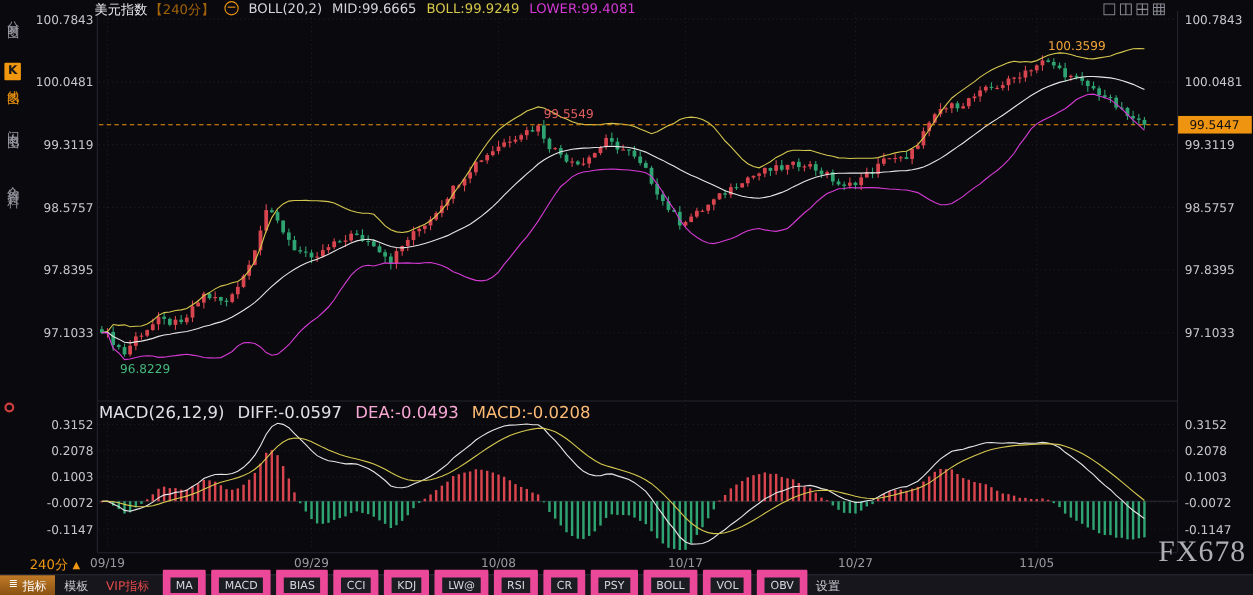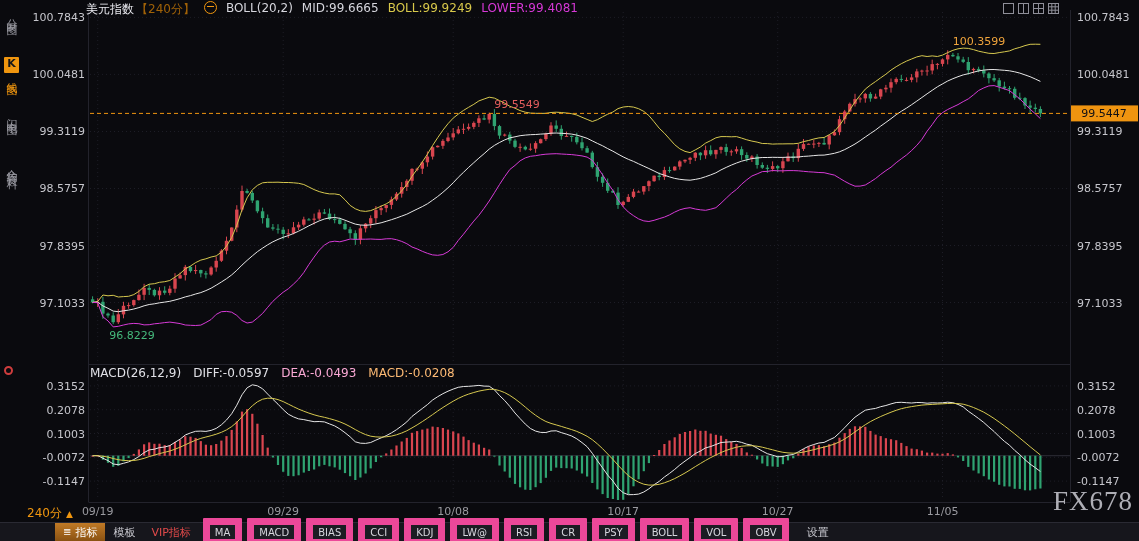--- a/index.html
+++ b/index.html
@@ -26,41 +26,41 @@
 
   
   #sidebar{position:absolute;left:0;top:0;width:19px;height:522px;z-index:4}
   .side-item{position:absolute;left:3px;writing-mode:vertical-lr;text-orientation:upright;
              font-size:11px;letter-spacing:3px;color:#9a9aa2;cursor:pointer}
   .side-item.active{color:#f0960f}
   .k-badge{background:#f0960f;color:#14161a;padding:0 1px;border-radius:1px;font-weight:bold}
   .red-dot{position:absolute;left:4px;top:366px;width:9px;height:9px;border-radius:50%;border:2px solid #cf3d3d;box-sizing:border-box}
 
   
-  #macd-header{left:90px;top:366px;display:flex;gap:12px;font-size:12px}
+  #macd-header{left:90px;top:366px;display:flex;gap:12px;font-size:15px}
   .m-label,.m-diff{color:#e0e0e6}
   .m-dea{color:#f9a8d4}
   .m-macd{color:#fdba74}
 
   
   #period-toggle{left:27px;top:505px;font-size:12px;color:#f0960f;display:flex;gap:4px;align-items:center;cursor:pointer}
   #period-toggle .arrow{font-size:9px}
 
   
   #toolbar{position:absolute;left:0;top:522px;width:1139px;height:19px;background:#16161c;
            border-top:1px solid #2a2a33;display:flex;align-items:center;font-size:11px;color:#c8c8cf;z-index:6;box-sizing:border-box}
   .tb-tab{height:18px;display:flex;align-items:center;gap:4px;padding:0 8px;cursor:pointer}
-  .tb-indicator{background:linear-gradient(#c07a26,#8a5212);color:#fff;margin-left:55px}
+  .tb-indicator{background:linear-gradient(#c07a26,#8a5212);color:#fff;}
   .menu-icon{color:#fff;font-size:10px;line-height:10px}
   .menu-icon::before{content:"\2263"}
   .tb-vip{color:#e24a4a}
   #ind-buttons{display:flex;gap:5px;margin-left:4px}
   .ind-btn{border:7px solid #ec4899;background:#1c1c23;padding:0 5px;height:14px;display:flex;align-items:center;
            font-size:10px;color:#d6d6dd;border-radius:1px;cursor:pointer}
-  .tb-settings{margin-left:10px}
+  .tb-settings{}
 
   
   #watermark{position:absolute;right:6px;top:486px;z-index:3;font-family:Liberation Serif, serif;
              font-size:27px;color:#bcbcc4;letter-spacing:1px;opacity:.92}
 </style>
 </head>
 <body>
 
 <div id="app">
 

